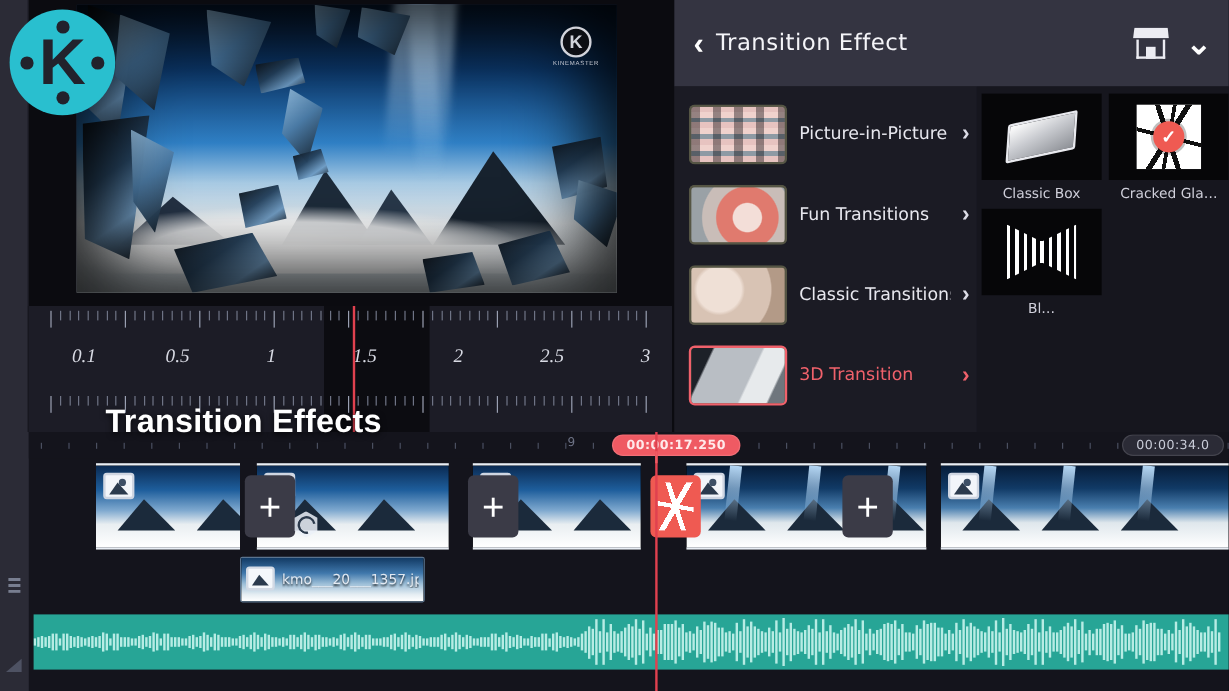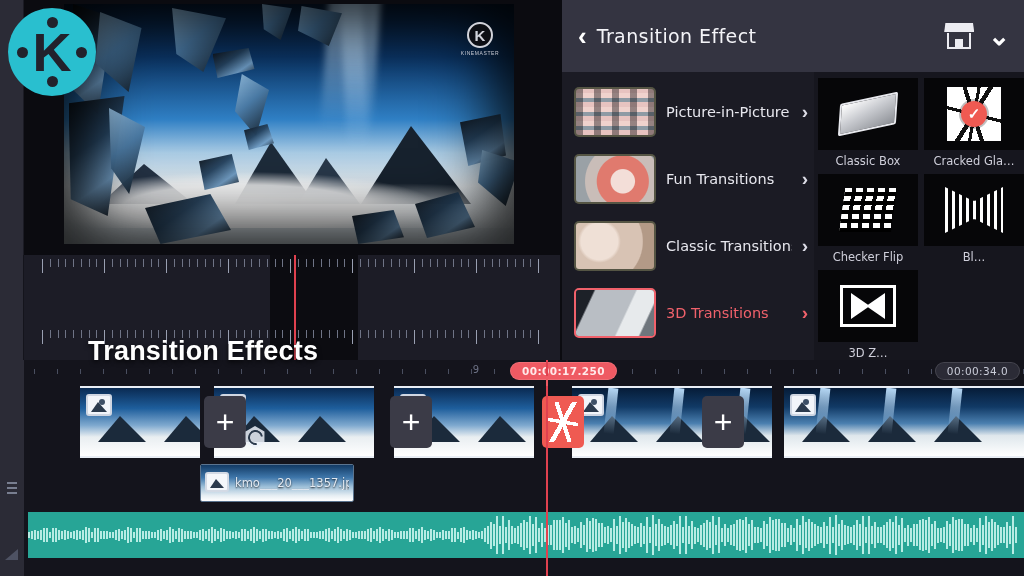--- a/index.html
+++ b/index.html
@@ -495,20 +495,29 @@
           <div class="tick major" style="left: 452px;"></div>
           <div class="tick" style="left: 459.75px;"></div>
           <div class="tick" style="left: 467.5px;"></div>
           <div class="tick" style="left: 475.25px;"></div>
           <div class="tick" style="left: 483px;"></div>
           <div class="tick" style="left: 490.75px;"></div>
           <div class="tick" style="left: 498.5px;"></div>
           <div class="tick" style="left: 506.25px;"></div>
           <div class="tick major" style="left: 514px;"></div>
         </div>
+      <div class="rlabels" id="rulerLabels">
+          <div class="rlabel" style="left: 46px;">0.1</div>
+          <div class="rlabel" style="left: 124px;">0.5</div>
+          <div class="rlabel" style="left: 202px;">1</div>
+          <div class="rlabel" style="left: 280px;">1.5</div>
+          <div class="rlabel" style="left: 358px;">2</div>
+          <div class="rlabel" style="left: 436px;">2.5</div>
+          <div class="rlabel" style="left: 514px;">3</div>
+        </div>
       <div class="playhead-ruler"></div>
     </div>
   </div>
 
   <div class="overlay-caption">Transition Effects</div>
 
   <div class="panel">
     <div class="panel-head">
       <div class="chev-back">‹</div>
       <div class="panel-title">Transition Effect</div>
@@ -540,56 +549,44 @@
             <div class="cat-thumb">
               <div class="thumb-classic"></div>
             </div>
             <div class="cat-label">Classic Transitions</div>
             <div class="cat-arrow">›</div>
           </div>
           <div class="cat-item selected">
             <div class="cat-thumb">
               <div class="thumb-3d"></div>
             </div>
-            <div class="cat-label">3D Transitions</div>
+            <div class="cat-label">3D Transition</div>
             <div class="cat-arrow">›</div>
           </div>
         </div>
       <div class="grid-wrap">
         <div class="grid" id="effectGrid">
             <div class="cell">
               <div class="cell-art">
                 <div class="ico-box"></div>
               </div>
               <div class="cell-label">Classic Box</div>
             </div>
             <div class="cell">
               <div class="cell-art">
                 <div class="ico-crack"></div>
                 <div class="check-badge">✓</div>
               </div>
               <div class="cell-label">Cracked Gla…</div>
             </div>
             <div class="cell">
               <div class="cell-art">
-                <div class="ico-checker"></div>
-              </div>
-              <div class="cell-label">Checker Flip</div>
-            </div>
-            <div class="cell">
-              <div class="cell-art">
                 <div class="ico-blinds"></div>
               </div>
               <div class="cell-label">Bl…</div>
-            </div>
-            <div class="cell">
-              <div class="cell-art">
-                <div class="ico-bowtie"></div>
-              </div>
-              <div class="cell-label">3D Z…</div>
             </div>
           </div>
       </div>
     </div>
   </div>
 
   <div class="timeline">
     <div class="tl-rail">
       <div class="grip"></div>
       <div class="corner"></div>

